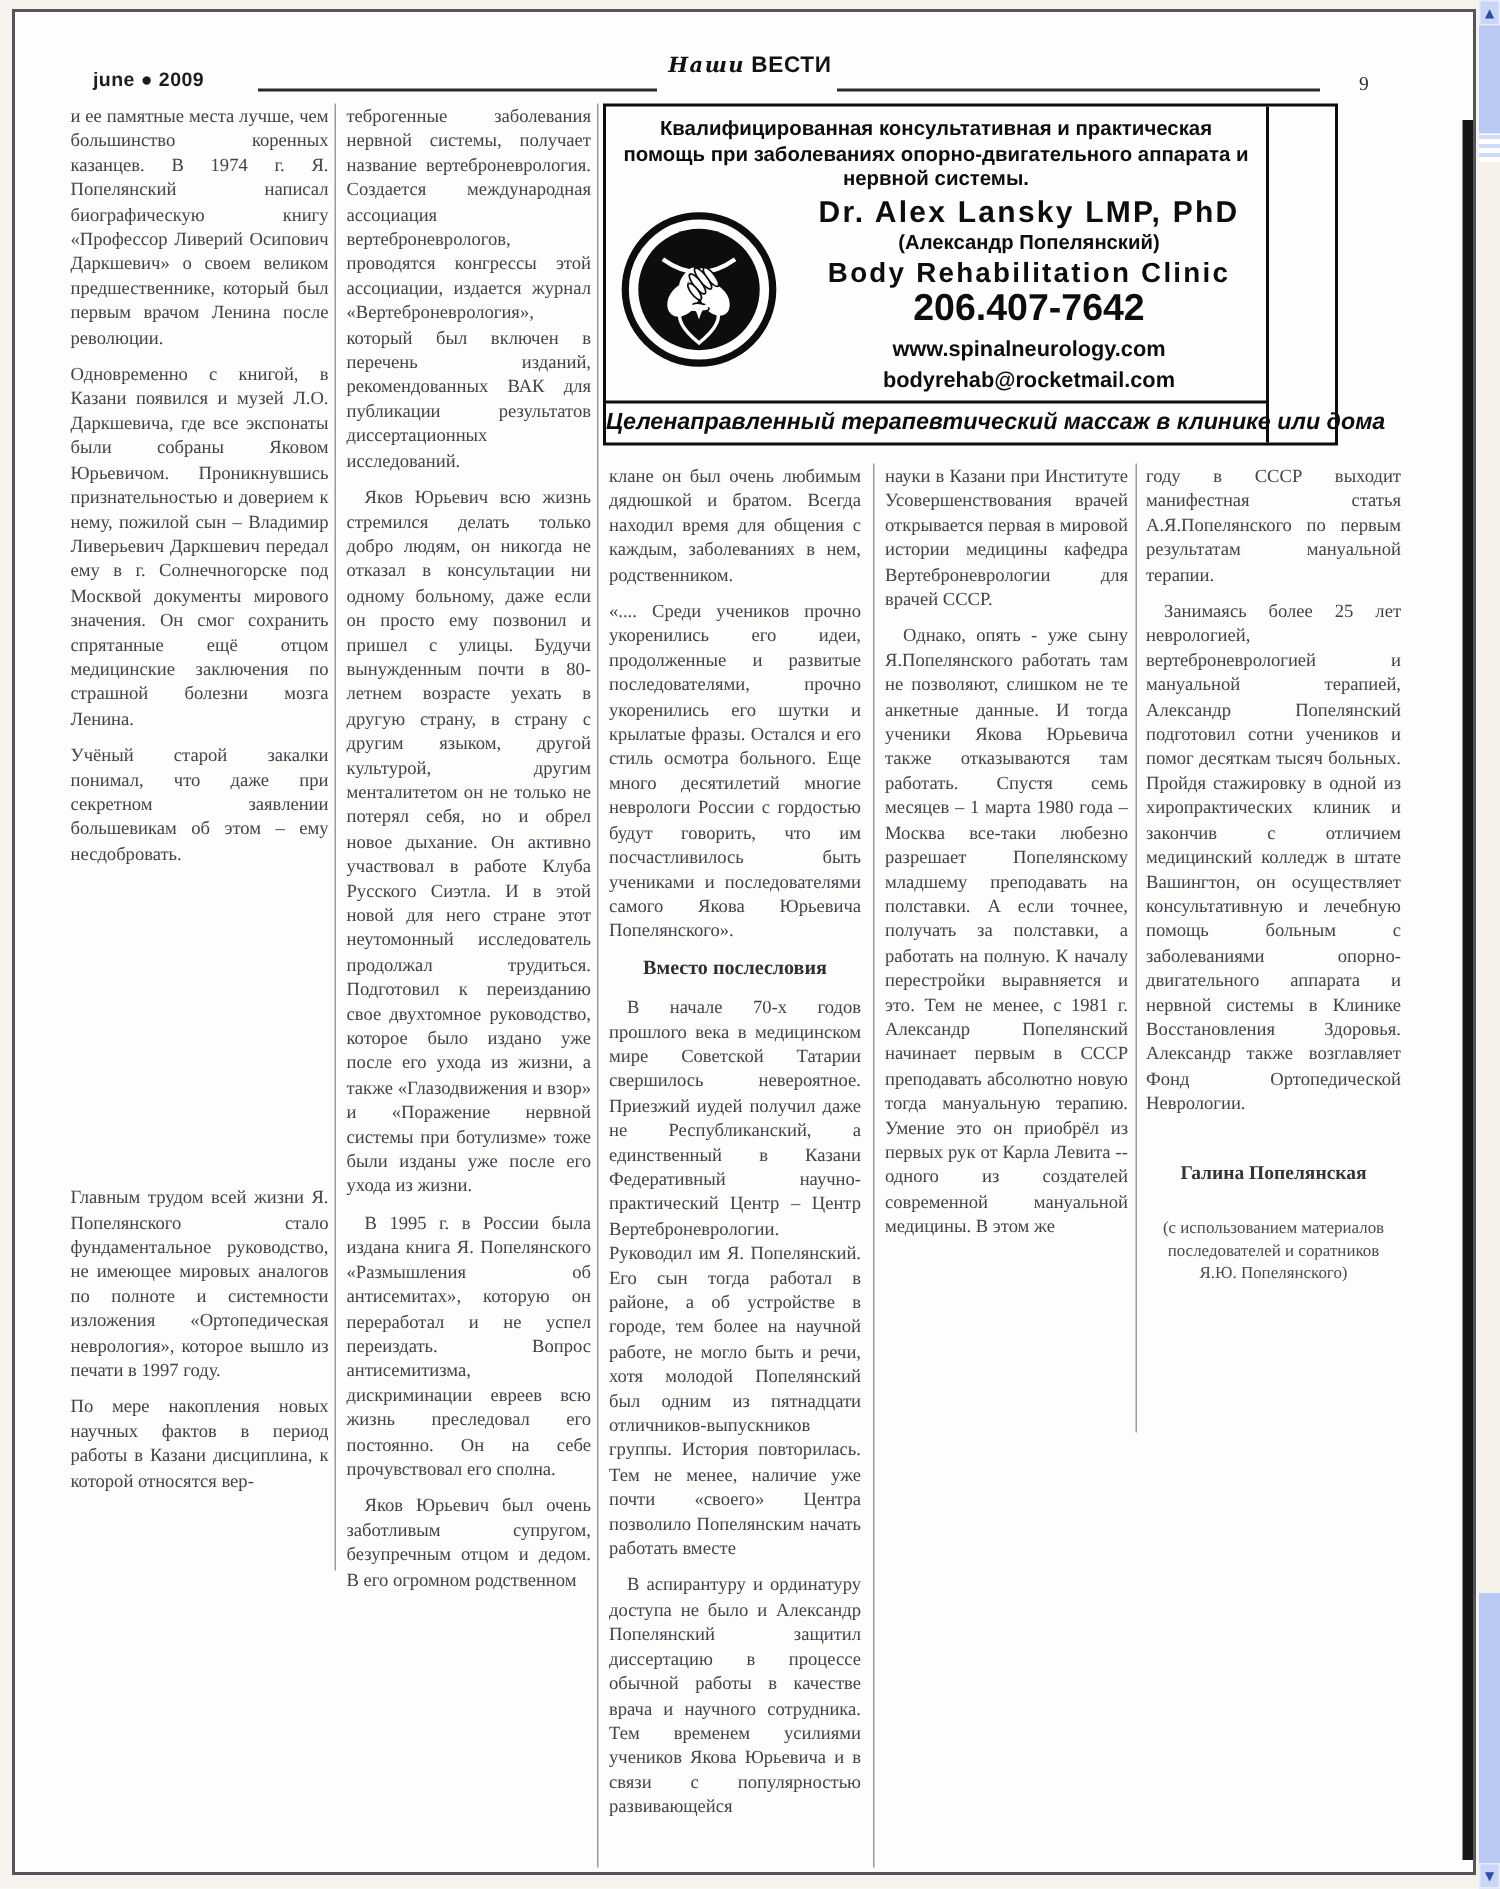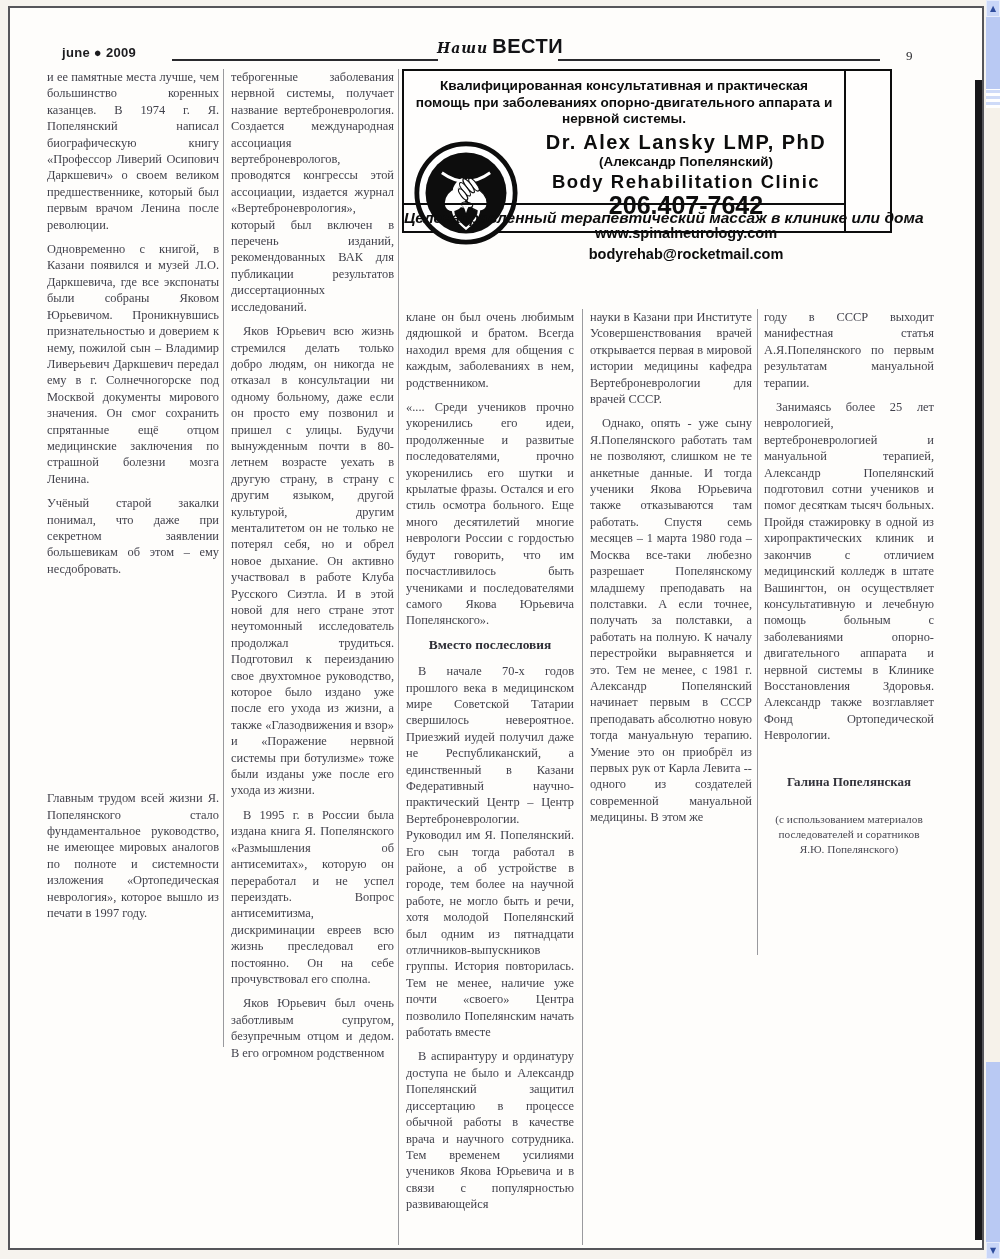--- a/index.html
+++ b/index.html
@@ -26,28 +26,28 @@
   .hdr-rule{position:absolute;top:51px;height:2px;background:#2a2a2e;}
   .hdr-rule.left{left:162px;width:266px;}
   .hdr-rule.right{left:548px;width:322px;}
   .masthead{
     position:absolute;left:420px;top:27px;width:140px;text-align:center;white-space:nowrap;color:#131316;
   }
   .masthead .script{
     font-family:"DejaVu Serif",serif;font-style:italic;font-size:14px;font-weight:600;letter-spacing:1px;
   }
   .masthead .bold{
-    font-family:"Liberation Sans",sans-serif;font-weight:bold;font-size:20px;letter-spacing:.5px;margin-left:4px;
+    font-family:"Liberation Sans",sans-serif;font-weight:bold;font-size:15px;letter-spacing:.5px;margin-left:4px;
   }
   .page-num{
     position:absolute;left:896px;top:40px;font-size:13px;color:#2a2a2e;
   }
   
   .ad{
-    position:absolute;left:392px;top:61px;width:490px;height:164px;
+    position:absolute;left:392px;top:61px;width:490px;height:228px;
     border:2px solid #0d0d0d;background:#fffefd;box-sizing:border-box;
     font-family:"Liberation Sans",sans-serif;color:#0d0d0d;
   }
   .ad-inner-line{position:absolute;top:0;bottom:0;right:44px;width:2px;background:#0d0d0d;}
   .ad-content{position:absolute;left:0;top:0;width:440px;height:100%;}
   .ad-headline{
     margin:7px 8px 0;font-weight:bold;font-size:13.6px;line-height:16.5px;text-align:center;
   }
   .ad-row{display:flex;margin-top:4px;}
   .ad-logo{width:124px;display:flex;justify-content:center;align-items:flex-start;padding-top:8px;}
@@ -168,20 +168,21 @@
   <div class="vrule" id="rule2"></div>
   <div class="vrule" id="rule3"></div>
   <div class="vrule" id="rule4"></div>
 
   <div class="col" id="col1">
       <p>и ее памятные места лучше, чем большинство коренных казанцев. В 1974 г. Я. Попелянский написал биографическую книгу «Профессор Ливерий Осипович Даркшевич» о своем великом предшественнике, который был первым врачом Ленина после революции.</p>
       <p>Одновременно с книгой, в Казани появился и музей Л.О. Даркшевича, где все экспонаты были собраны Яковом Юрьевичом. Проникнувшись признательностью и доверием к нему, пожилой сын – Владимир Ливерьевич Даркшевич передал ему в г. Солнечногорске под Москвой документы мирового значения. Он смог сохранить спрятанные ещё отцом медицинские заключения по страшной болезни мозга Ленина.</p>
       <p>Учёный старой закалки понимал, что даже при секретном заявлении большевикам об этом – ему несдобровать.</p>
       <div style="height: 205px;"></div>
       <p>Главным трудом всей жизни Я. Попелянского стало фундаментальное руководство, не имеющее мировых аналогов по полноте и системности изложения «Ортопедическая неврология», которое вышло из печати в 1997 году.</p>
+      <p>По мере накопления новых научных фактов в период работы в Казани дисциплина, к которой относятся вер-</p>
     </div>
   <div class="col" id="col2">
       <p>теброгенные заболевания нервной системы, получает название вертеброневрология. Создается международная ассоциация вертеброневрологов, проводятся конгрессы этой ассоциации, издается журнал «Вертеброневрология», который был включен в перечень изданий, рекомендованных ВАК для публикации результатов диссертационных исследований.</p>
       <p class="indent">Яков Юрьевич всю жизнь стремился делать только добро людям, он никогда не отказал в консультации ни одному больному, даже если он просто ему позвонил и пришел с улицы. Будучи вынужденным почти в 80-летнем возрасте уехать в другую страну, в страну с другим языком, другой культурой, другим менталитетом он не только не потерял себя, но и обрел новое дыхание. Он активно участвовал в работе Клуба Русского Сиэтла. И в этой новой для него стране этот неутомонный исследователь продолжал трудиться. Подготовил к переизданию свое двухтомное руководство, которое было издано уже после его ухода из жизни, а также «Глазодвижения и взор» и «Поражение нервной системы при ботулизме» тоже были изданы уже после его ухода из жизни.</p>
       <p class="indent">В 1995 г. в России была издана книга Я. Попелянского «Размышления об антисемитах», которую он переработал и не успел переиздать. Вопрос антисемитизма, дискриминации евреев всю жизнь преследовал его постоянно. Он на себе прочувствовал его сполна.</p>
       <p class="indent">Яков Юрьевич был очень заботливым супругом, безупречным отцом и дедом. В его огромном родственном</p>
     </div>
   <div class="col" id="col3">
       <p>клане он был очень любимым дядюшкой и братом. Всегда находил время для общения с каждым, заболеваниях в нем, родственником.</p>
       <p>«.... Среди учеников прочно укоренились его идеи, продолженные и развитые последователями, прочно укоренились его шутки и крылатые фразы. Остался и его стиль осмотра больного. Еще много десятилетий многие неврологи России с гордостью будут говорить, что им посчастливилось быть учениками и последователями самого Якова Юрьевича Попелянского».</p>

